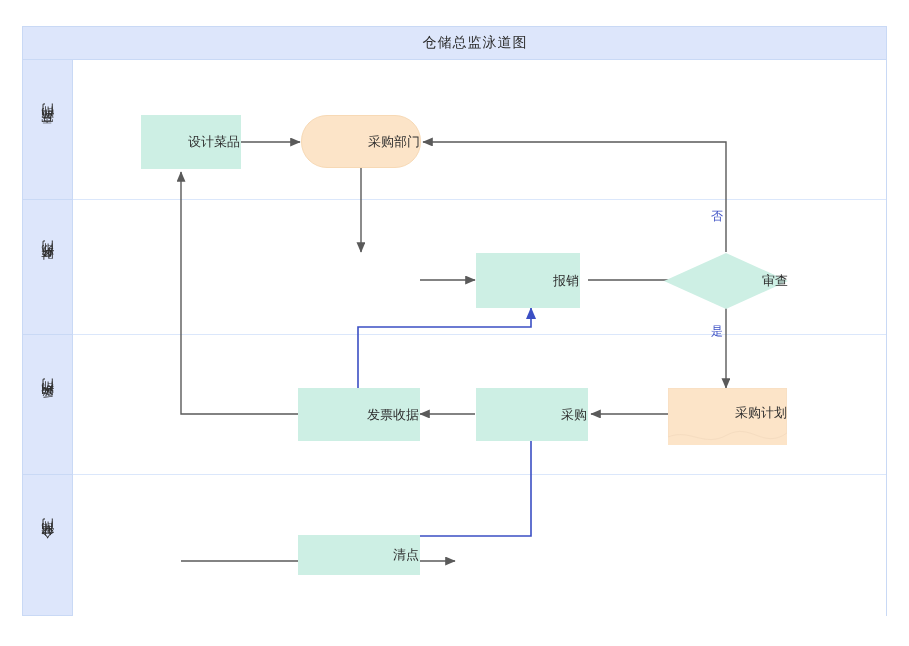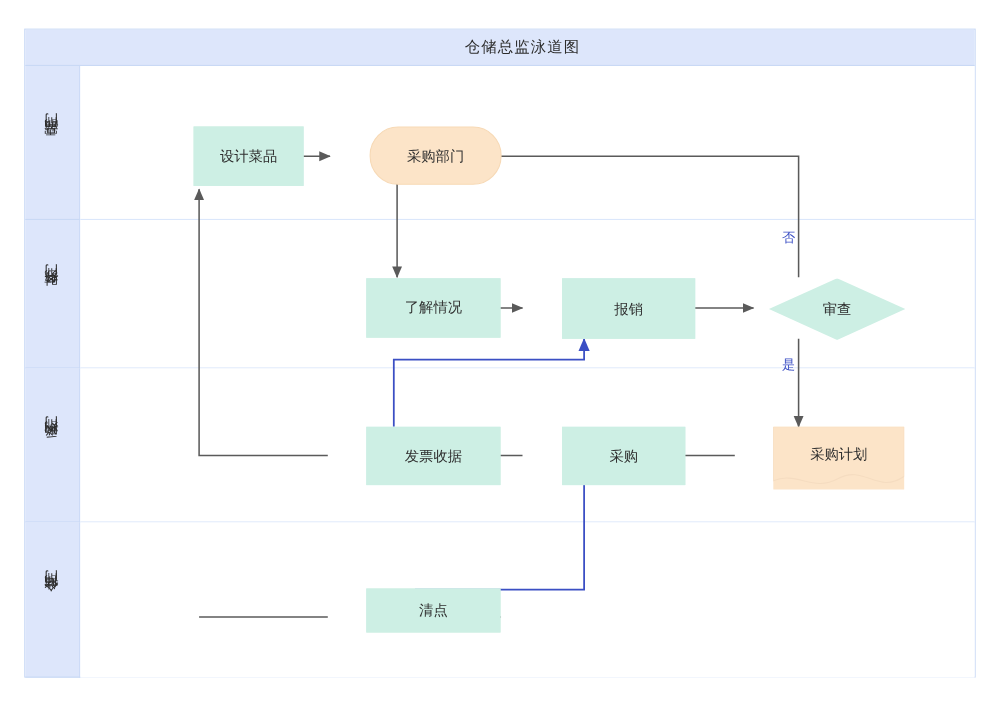--- a/index.html
+++ b/index.html
@@ -79,26 +79,25 @@
     box-sizing: border-box;
   }
   .lane-body.last { border-bottom: none; }
 
   
   .node {
     position: absolute;
     box-sizing: border-box;
     display: flex;
     align-items: center;
-    justify-content: center;
+    justify-content: flex-end;
     font-size: 13px;
     color: #2f2f2f;
     text-align: center;
     z-index: 5;
-    margin-left: 35px;
   }
   .node.process {
     background: #cdefe4;
     border: 1px solid #cdefe4;
   }
   .node.terminator {
     background: #fce4c8;
     border: 1px solid #f7d9b5;
     border-radius: 26px;
   }
@@ -211,25 +210,22 @@
     </svg>
 
     <div class="node process" style="left:118px;top:88px;width:100px;height:54px;">
       <span>设计菜品</span>
     </div>
 
     <div class="node terminator" style="left:278px;top:88px;width:120px;height:53px;">
       <span>采购部门</span>
     </div>
 
-    <div class="node process" style="left:275px;top:226px;width:122px;height:54px;">
-      <span>了解情况</span>
-    </div>
-
-    <div class="node process" style="left:453px;top:226px;width:121px;height:55px;">
+
+    <div class="node process" style="left:453px;top:226px;width:104px;height:55px;">
       <span>报销</span>
     </div>
 
     <div class="node decision" style="left:641px;top:226px;width:124px;height:56px;">
       <span class="diamond-shape"></span>
       <span class="dlabel">审查</span>
     </div>
 
     <div class="node process" style="left:275px;top:361px;width:122px;height:53px;">
       <span>发票收据</span>

